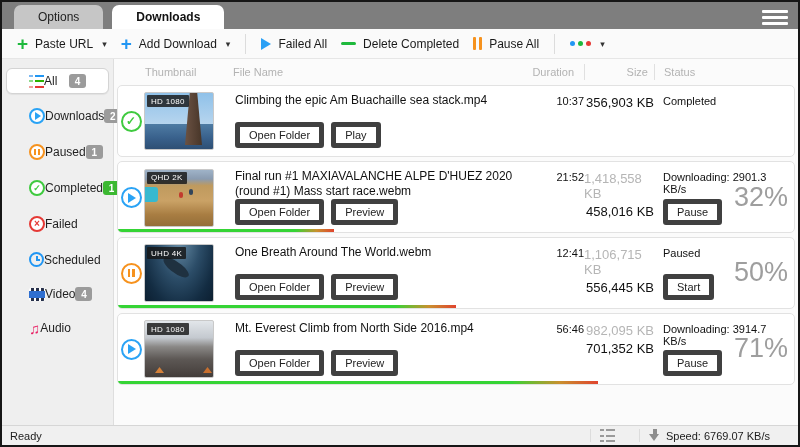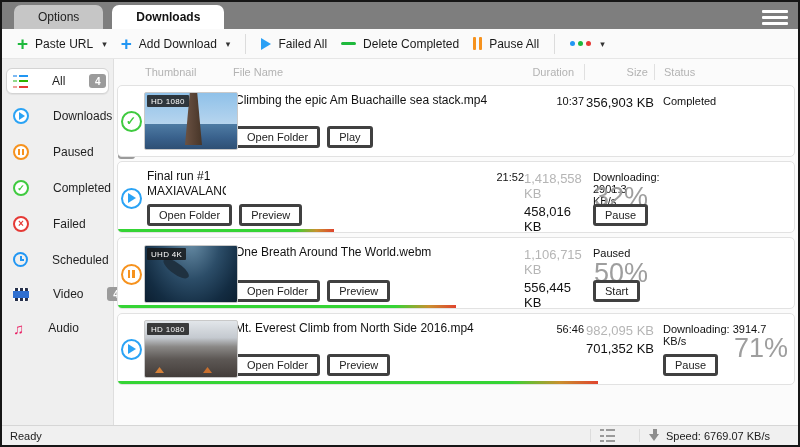--- a/index.html
+++ b/index.html
@@ -30,21 +30,21 @@
   .vsep { width:1px; height:20px; background:#dcdcdc; margin:0 8px; }
   .dots { display:flex; gap:3px; align-items:center; }
   .dots i { width:5px; height:5px; border-radius:50%; display:block; }
   .dot-b { background:#2196f3; } .dot-g { background:#1eb93c; } .dot-r { background:#e53935; }
 
   
   .content { flex:1; display:flex; min-height:0; background:#fbfbfb; }
 
   
   .sidebar { width:112px; flex:none; background:#efefef; border-right:1px solid #dedede; padding:9px 4px; }
-  .side-item { display:flex; align-items:center; gap:24px; padding:5px 6px; margin-bottom:8px; font-size:12px; color:#1f1f1f; border:1px solid transparent; border-radius:6px; }
+  .side-item { display:flex; align-items:center; gap:0; padding:5px 22px; margin-bottom:8px; font-size:12px; color:#1f1f1f; border:1px solid transparent; border-radius:6px; }
   .side-item.active { background:#fff; border-color:#d4d4d4; box-shadow:0 1px 1px rgba(0,0,0,.06); }
   .badge { margin-left:auto; min-width:17px; height:14px; border-radius:3px; background:#9b9b9b; color:#fff; font-size:10px; font-weight:bold; display:flex; align-items:center; justify-content:center; padding:0 3px; }
   .badge.green { background:#3cb832; }
 
   
   .i-list { width:15px; height:13px; display:flex; flex-direction:column; justify-content:space-between; flex:none; }
   .i-list i { display:flex; gap:2px; height:2px; }
   .i-list i b { width:4px; height:2px; } .i-list i s { flex:1; height:2px; }
   .l1 b { background:#7db9f2; } .l1 s { background:#2196f3; }
   .l2 b { background:#8fd98a; } .l2 s { background:#2db300; }
@@ -81,26 +81,26 @@
   .gridcols { display:grid; grid-template-columns:26px 88px 1fr 60px 70px 140px; }
   .lhead { height:26px; align-items:center; font-size:11px; color:#b3b3b3; flex:none; }
   .lhead .h-dur { text-align:right; padding-right:10px; border-right:1px solid #e0e0e0; height:16px; line-height:16px; }
   .lhead .h-size { text-align:right; padding-right:6px; border-right:1px solid #e0e0e0; height:16px; line-height:16px; }
   .lhead .h-status { padding-left:9px; }
   .lhead .h-thumb, .lhead .h-name { padding-left:2px; }
 
   .card { position:relative; height:72px; background:#fff; border:1px solid #e2e2e2; border-radius:5px; margin-bottom:4px; overflow:hidden; flex:none; }
   .c-icon { display:flex; align-items:center; justify-content:center; }
   .c-thumb { display:flex; align-items:center; }
-  .thumb { width:94px; height:58px; border:1px solid #c9c9c9; border-radius:2px; position:relative; overflow:hidden; flex:none; }
+  .thumb { width:70px; height:58px; border:1px solid #c9c9c9; border-radius:2px; position:relative; overflow:hidden; flex:none; }
   .qbadge { position:absolute; top:2px; left:2px; background:rgba(22,22,22,.82); color:#fff; font-size:8px; padding:1.5px 4px; border-radius:1px; letter-spacing:.3px; z-index:3; }
   .c-mid { display:flex; flex-direction:column; justify-content:space-between; padding:7px 6px 8px 3px; min-width:0; }
   .fname { font-size:12px; color:#111; line-height:1.25; max-height:30px; overflow:hidden; }
   .btnrow { display:flex; gap:7px; }
-  .mini-btn { font-size:11px; color:#222; background:#fff; border:3px solid #404040; border-radius:3px; padding:2px 9px; white-space:nowrap; }
+  .mini-btn { font-size:11px; color:#222; background:#fff; border:5px solid #404040; border-radius:3px; padding:2px 9px; white-space:nowrap; }
   .c-dur { text-align:right; padding-top:9px; font-size:11px; color:#111; }
   .c-size { display:flex; flex-direction:column; align-items:flex-end; padding-top:9px; font-size:13px; gap:3px; }
   .sz-total { color:#b5b5b5; } .sz-done { color:#111; }
   .c-status { position:relative; padding:9px 6px 8px 9px; font-size:11px; color:#111; }
   .pct { position:absolute; right:6px; top:50%; transform:translateY(-52%); font-size:27px; color:#9e9e9e; }
   .action { position:absolute; left:9px; bottom:8px; }
   .progress { position:absolute; left:0; bottom:0; height:3px; background:linear-gradient(90deg,#35d435 0%,#35d435 82%,#c9902e 92%,#e0442e 100%); }
 
   
   .t-seastack { background:linear-gradient(180deg,#8fc1e9 0%,#b7d5ee 56%,#4e7ba3 56%,#39618c 80%,#2e4f74 100%); }
@@ -281,20 +281,28 @@
           </div>
         <div class="c-status"><span>Completed</span></div>
       </div>
 
       <div class="card gridcols">
         <div class="c-icon">
             <span class="circ blue big">
               <span class="tri"></span>
             </span>
           </div>
+        <div class="c-thumb">
+          <div class="thumb t-alpe">
+            <span class="qbadge">QHD 2K</span>
+            <span class="lake"></span>
+              <span class="r1"></span>
+              <span class="r2"></span>
+          </div>
+        </div>
         <div class="c-mid">
           <div class="fname">Final run #1 MAXIAVALANCHE ALPE D'HUEZ 2020 (round #1) Mass start race.webm</div>
           <div class="btnrow">
             <button class="mini-btn">Open Folder</button>
             <button class="mini-btn">Preview</button>
           </div>
         </div>
         <div class="c-dur">21:52</div>
         <div class="c-size">
           <span class="sz-total">1,418,558 KB</span>
@@ -323,20 +331,21 @@
             <span class="whale"></span>
           </div>
         </div>
         <div class="c-mid">
           <div class="fname">One Breath Around The World.webm</div>
           <div class="btnrow">
             <button class="mini-btn">Open Folder</button>
             <button class="mini-btn">Preview</button>
           </div>
         </div>
+        <div class="c-dur">12:41</div>
         <div class="c-size">
           <span class="sz-total">1,106,715 KB</span>
           <span class="sz-done">556,445 KB</span>
         </div>
         <div class="c-status">
           <span>Paused</span>
           <span class="pct">50%</span>
           <button class="mini-btn action">Start</button>
         </div>
         <div class="progress" style="width: 50%;"></div>

